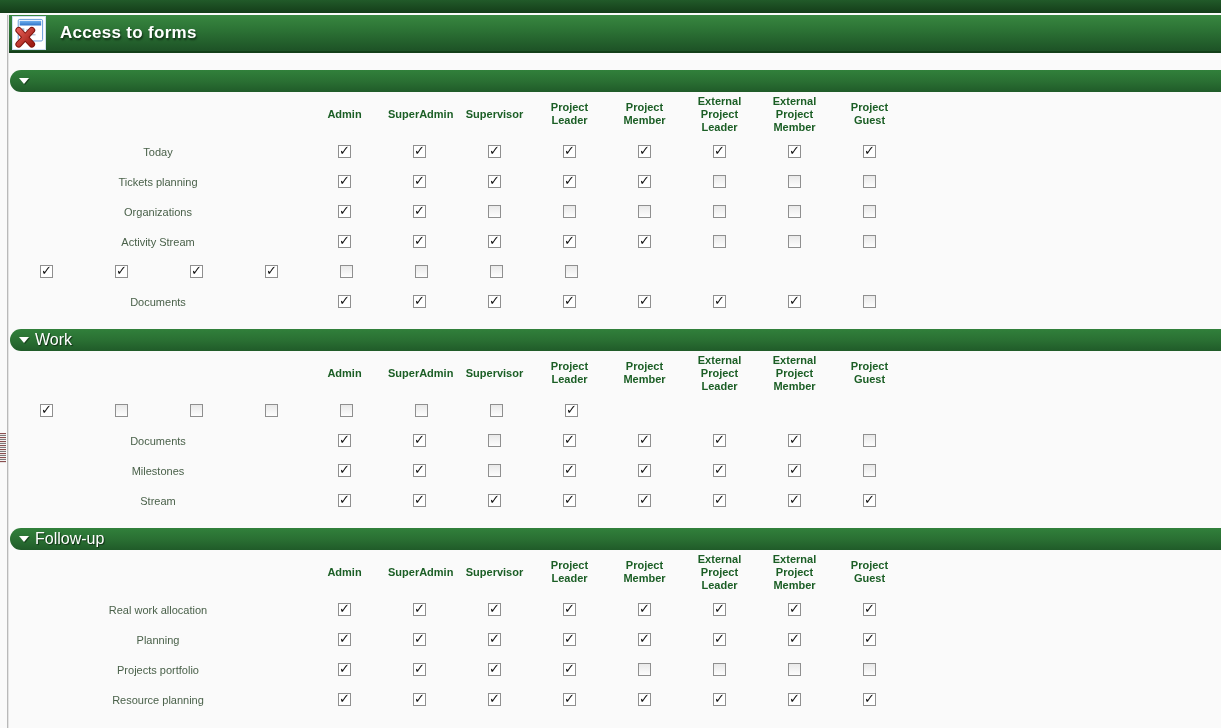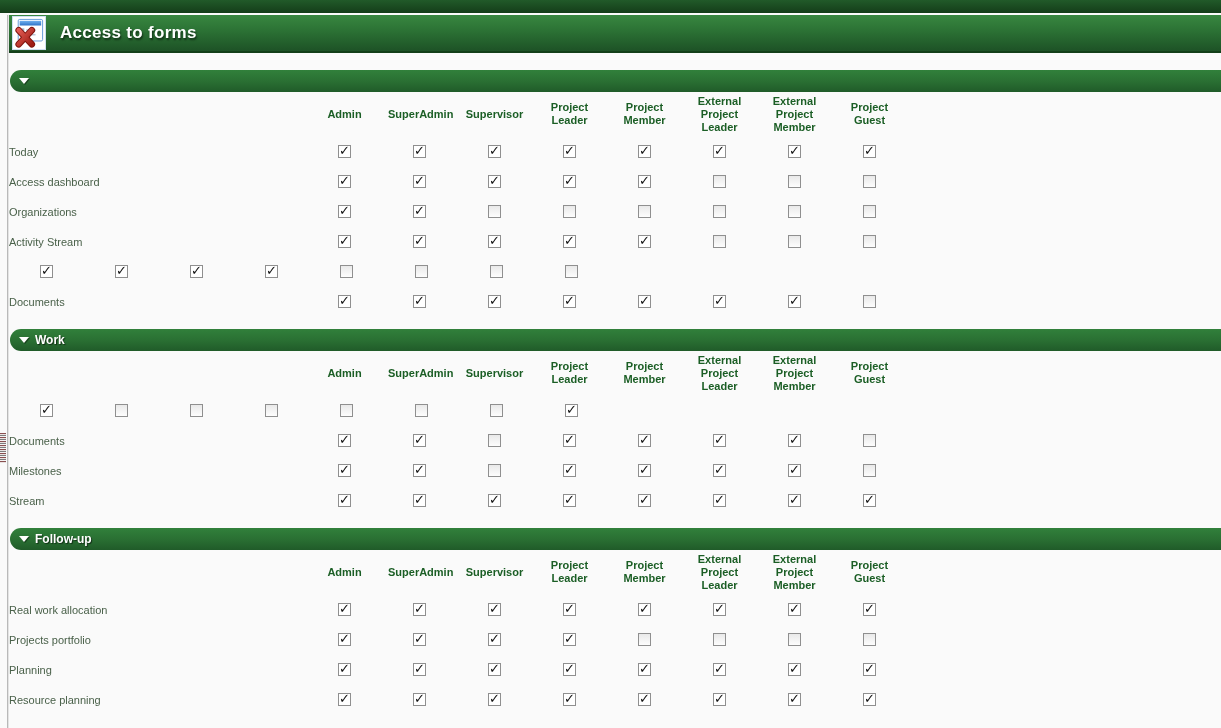--- a/index.html
+++ b/index.html
@@ -50,25 +50,25 @@
     display:flex; align-items:center; padding-left:9px;
     cursor:pointer;
   }
   .section-bar.first { margin-top:17px; }
   .collapse-arrow {
     width:0; height:0; border-left:5px solid transparent; border-right:5px solid transparent;
     border-top:6px solid #ffffff; margin-right:6px;
     filter:drop-shadow(1px 1px 0 rgba(0,0,0,0.4));
   }
   .section-label {
-    color:#ffffff; font-size:12px; font-weight:bold;
+    color:#ffffff; font-size:16px; font-weight:normal;
     text-shadow:1px 1px 1px rgba(0,0,0,0.55);
   }
   .header-row { display:flex; align-items:center; min-height:44px; }
-  .label-cell { width:298px; text-align:left; }
+  .label-cell { width:298px; text-align:center; }
   .col-head {
     width:75px; text-align:center; font-weight:bold;
     color:#1b5e25; font-size:11px; line-height:13px;
     padding:0 6px;
   }
   .grid-row { display:flex; align-items:center; height:30px; }
   .row-label { color:#4a614a; font-size:11px; padding-right:0; }
   .cb-cell { width:75px; display:flex; justify-content:center; }
   .cb {
     width:13px; height:13px;
@@ -159,21 +159,21 @@
         <div class="cb checked" role="checkbox" aria-checked="true"></div>
       </div>
       <div class="cb-cell">
         <div class="cb checked" role="checkbox" aria-checked="true"></div>
       </div>
       <div class="cb-cell">
         <div class="cb checked" role="checkbox" aria-checked="true"></div>
       </div>
     </div>
     <div class="grid-row">
-      <div class="label-cell"><span class="row-label">Access dashboard</span></div>
+      <div class="label-cell"><span class="row-label">Tickets planning</span></div>
       <div class="cb-cell">
         <div class="cb checked" role="checkbox" aria-checked="true"></div>
       </div>
       <div class="cb-cell">
         <div class="cb checked" role="checkbox" aria-checked="true"></div>
       </div>
       <div class="cb-cell">
         <div class="cb checked" role="checkbox" aria-checked="true"></div>
       </div>
       <div class="cb-cell">
@@ -457,20 +457,47 @@
         <div class="cb checked" role="checkbox" aria-checked="true"></div>
       </div>
       <div class="cb-cell">
         <div class="cb checked" role="checkbox" aria-checked="true"></div>
       </div>
       <div class="cb-cell">
         <div class="cb checked" role="checkbox" aria-checked="true"></div>
       </div>
     </div>
     <div class="grid-row">
+      <div class="label-cell"><span class="row-label">Planning</span></div>
+      <div class="cb-cell">
+        <div class="cb checked" role="checkbox" aria-checked="true"></div>
+      </div>
+      <div class="cb-cell">
+        <div class="cb checked" role="checkbox" aria-checked="true"></div>
+      </div>
+      <div class="cb-cell">
+        <div class="cb checked" role="checkbox" aria-checked="true"></div>
+      </div>
+      <div class="cb-cell">
+        <div class="cb checked" role="checkbox" aria-checked="true"></div>
+      </div>
+      <div class="cb-cell">
+        <div class="cb checked" role="checkbox" aria-checked="true"></div>
+      </div>
+      <div class="cb-cell">
+        <div class="cb checked" role="checkbox" aria-checked="true"></div>
+      </div>
+      <div class="cb-cell">
+        <div class="cb checked" role="checkbox" aria-checked="true"></div>
+      </div>
+      <div class="cb-cell">
+        <div class="cb checked" role="checkbox" aria-checked="true"></div>
+      </div>
+    </div>
+    <div class="grid-row">
       <div class="label-cell"><span class="row-label">Projects portfolio</span></div>
       <div class="cb-cell">
         <div class="cb checked" role="checkbox" aria-checked="true"></div>
       </div>
       <div class="cb-cell">
         <div class="cb checked" role="checkbox" aria-checked="true"></div>
       </div>
       <div class="cb-cell">
         <div class="cb checked" role="checkbox" aria-checked="true"></div>
       </div>
@@ -481,47 +508,20 @@
         <div class="cb" role="checkbox" aria-checked="false"></div>
       </div>
       <div class="cb-cell">
         <div class="cb" role="checkbox" aria-checked="false"></div>
       </div>
       <div class="cb-cell">
         <div class="cb" role="checkbox" aria-checked="false"></div>
       </div>
       <div class="cb-cell">
         <div class="cb" role="checkbox" aria-checked="false"></div>
-      </div>
-    </div>
-    <div class="grid-row">
-      <div class="label-cell"><span class="row-label">Planning</span></div>
-      <div class="cb-cell">
-        <div class="cb checked" role="checkbox" aria-checked="true"></div>
-      </div>
-      <div class="cb-cell">
-        <div class="cb checked" role="checkbox" aria-checked="true"></div>
-      </div>
-      <div class="cb-cell">
-        <div class="cb checked" role="checkbox" aria-checked="true"></div>
-      </div>
-      <div class="cb-cell">
-        <div class="cb checked" role="checkbox" aria-checked="true"></div>
-      </div>
-      <div class="cb-cell">
-        <div class="cb checked" role="checkbox" aria-checked="true"></div>
-      </div>
-      <div class="cb-cell">
-        <div class="cb checked" role="checkbox" aria-checked="true"></div>
-      </div>
-      <div class="cb-cell">
-        <div class="cb checked" role="checkbox" aria-checked="true"></div>
-      </div>
-      <div class="cb-cell">
-        <div class="cb checked" role="checkbox" aria-checked="true"></div>
       </div>
     </div>
     <div class="grid-row">
       <div class="label-cell"><span class="row-label">Resource planning</span></div>
       <div class="cb-cell">
         <div class="cb checked" role="checkbox" aria-checked="true"></div>
       </div>
       <div class="cb-cell">
         <div class="cb checked" role="checkbox" aria-checked="true"></div>
       </div>

